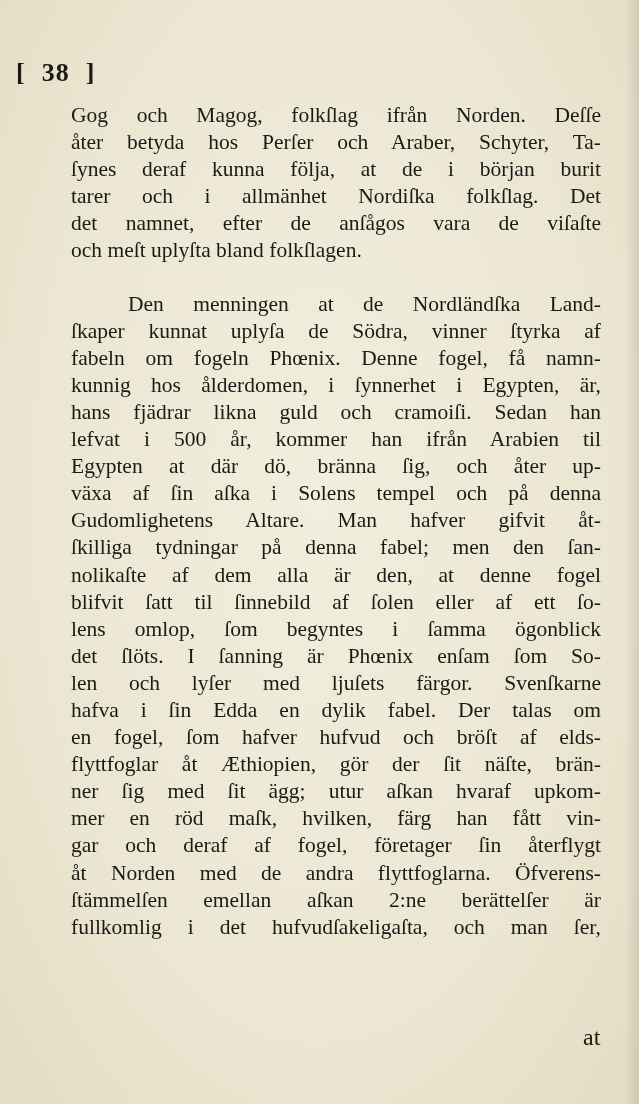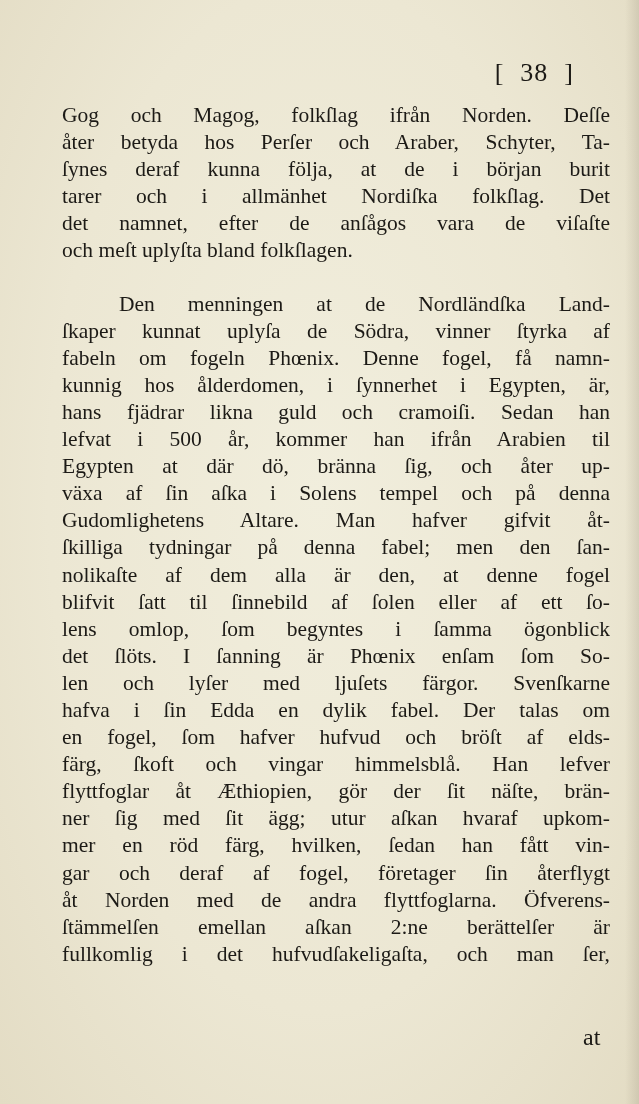--- a/index.html
+++ b/index.html
@@ -30,36 +30,37 @@
       width: 14px;
       height: 100%;
       background: linear-gradient(to right, rgba(0,0,0,0), rgba(120,110,90,0.18));
       pointer-events: none;
     }
     .header {
       position: absolute;
       top: 58px;
       left: 0;
       width: 590px;
-      text-align: right;
+      text-align: left;
       font-size: 26px;
       letter-spacing: 1px;
+      font-weight: bold;
     }
     .header .bracket {
       display: inline-block;
       margin: 0 16px;
     }
     .body {
       position: absolute;
       left: 62px;
       width: 548px;
       top: 102px;
     }
     .para {
-      margin: 0;
+      margin: 9px;
     }
     .line {
       display: block;
       font-size: 21.5px;
       line-height: 27.1px;
       height: 27.1px;
       white-space: nowrap;
       text-align: justify;
       text-align-last: justify;
     }
@@ -113,24 +114,23 @@
       <span class="line">växa af ſin aſka i Solens tempel och på denna</span>
       <span class="line">Gudomlighetens Altare. Man hafver gifvit åt-</span>
       <span class="line">ſkilliga tydningar på denna fabel; men den ſan-</span>
       <span class="line">nolikaſte af dem alla är den, at denne fogel</span>
       <span class="line">blifvit ſatt til ſinnebild af ſolen eller af ett ſo-</span>
       <span class="line">lens omlop, ſom begyntes i ſamma ögonblick</span>
       <span class="line">det ſlöts. I ſanning är Phœnix enſam ſom So-</span>
       <span class="line">len och lyſer med ljuſets färgor. Svenſkarne</span>
       <span class="line">hafva i ſin Edda en dylik fabel. Der talas om</span>
       <span class="line">en fogel, ſom hafver hufvud och bröſt af elds-</span>
-      <span class="line">färg, ſkoft och vingar himmelsblå. Han lefver</span>
       <span class="line">flyttfoglar åt Æthiopien, gör der ſit näſte, brän-</span>
       <span class="line">ner ſig med ſit ägg; utur aſkan hvaraf upkom-</span>
-      <span class="line">mer en röd färg, hvilken, ſedan han fått vin-</span>
+      <span class="line">mer en röd maſk, hvilken, färg han fått vin-</span>
       <span class="line">gar och deraf af fogel, företager ſin återflygt</span>
       <span class="line">åt Norden med de andra flyttfoglarna. Öfverens-</span>
       <span class="line">ſtämmelſen emellan aſkan 2:ne berättelſer är</span>
       <span class="line">fullkomlig i det hufvudſakeligaſta, och man ſer,</span>
     </div>
   </div>
 
   <div class="catchword">at</div>
 
 </div>

